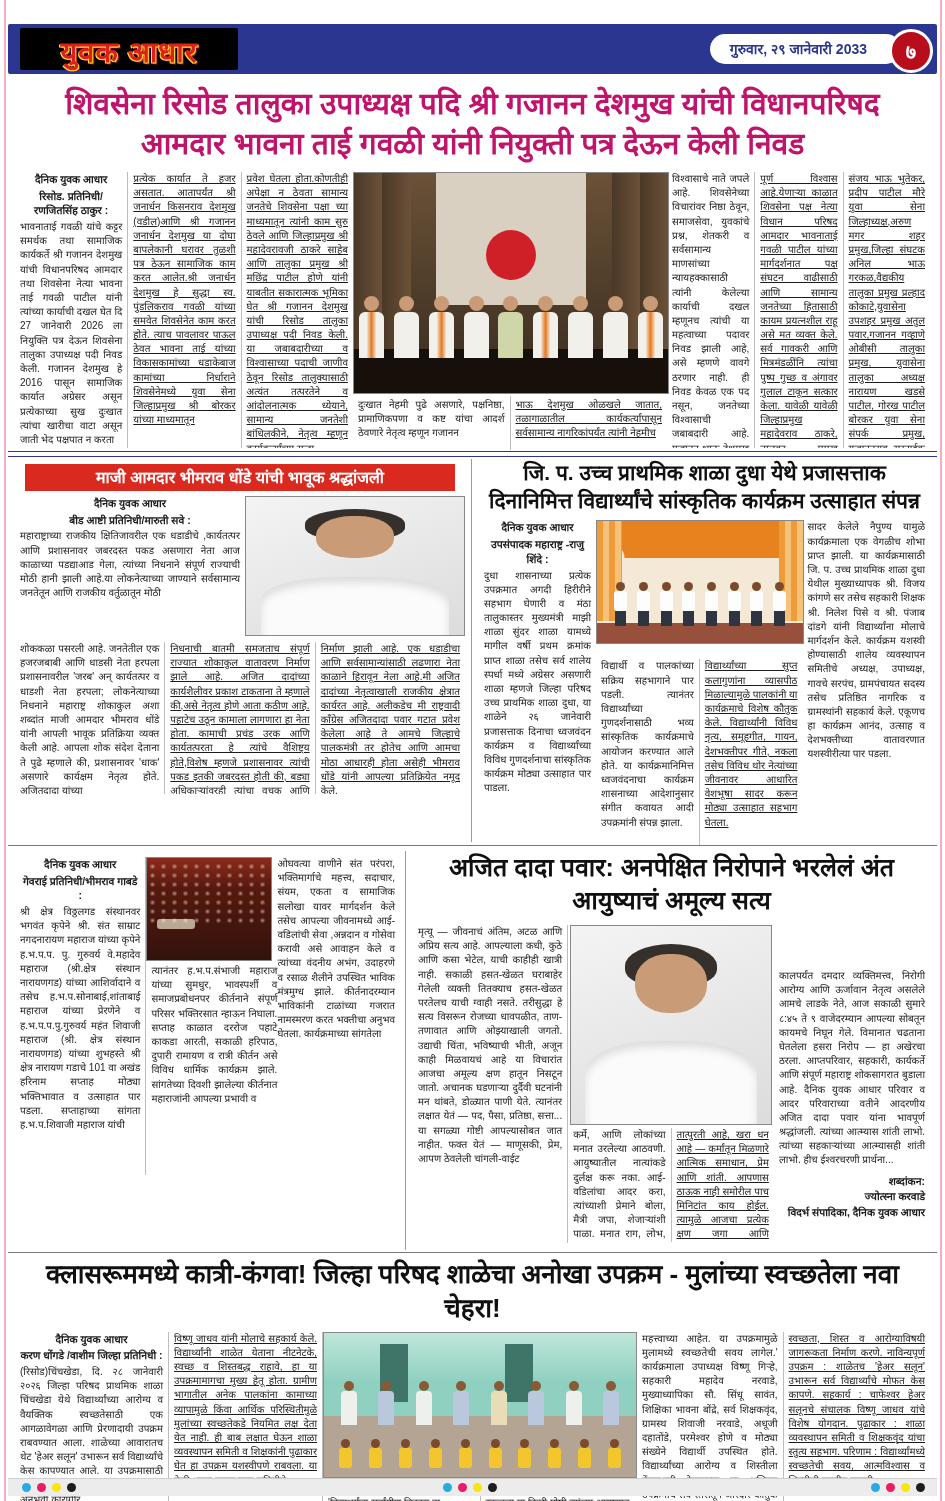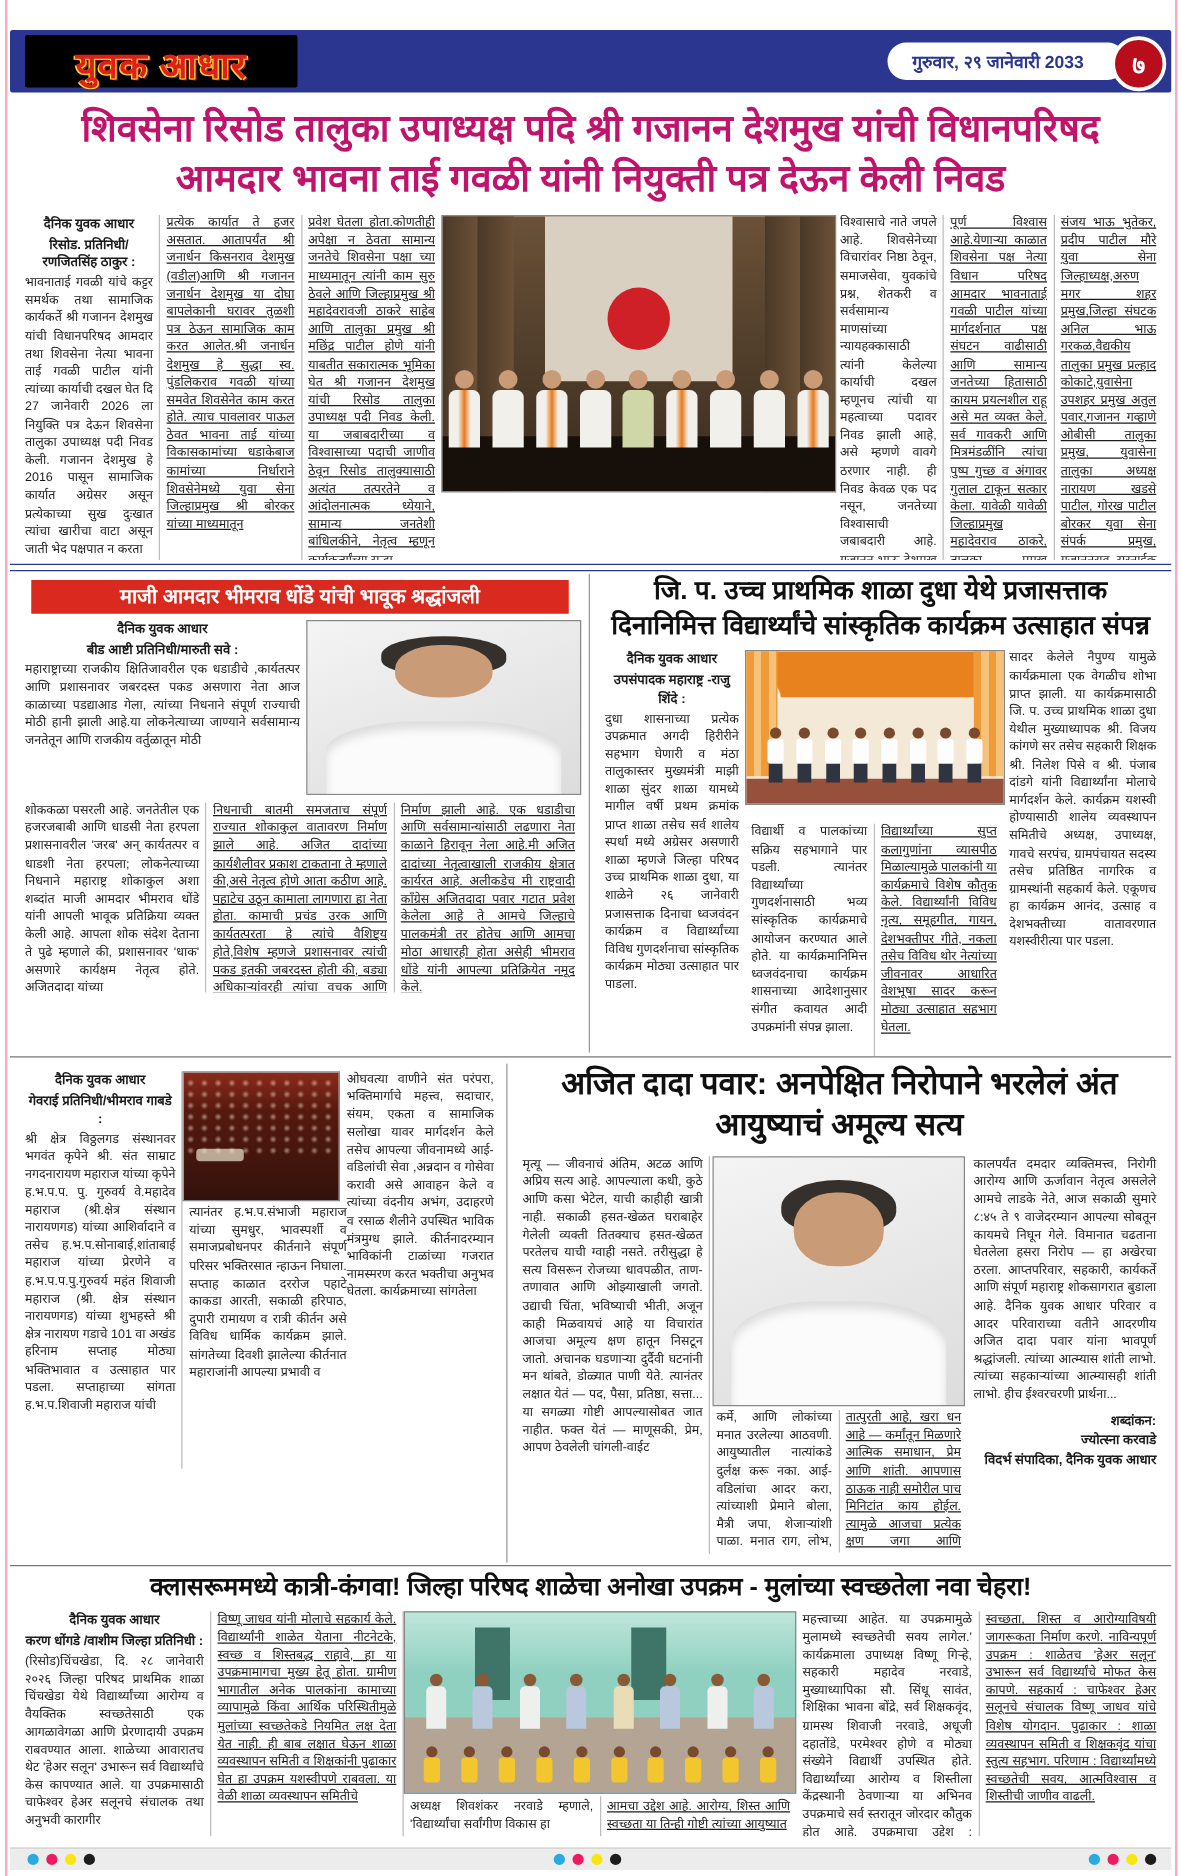--- a/index.html
+++ b/index.html
@@ -167,20 +167,24 @@
           <div class="fig">
               <div class="head"></div>
               <div class="body"></div>
             </div>
           <div class="fig saffron">
               <div class="head"></div>
               <div class="body"></div>
             </div>
         </div>
       </div>
+      <div class="cols" style="height:54px;margin-top:2px;">
+        <div class="caption col" style="width:50%;">दुःखात नेहमी पुढे असणारे, पक्षनिष्ठा, प्रामाणिकपणा व कष्ट यांचा आदर्श ठेवणारे नेतृत्व म्हणून गजानन</div>
+        <div class="caption col" style="width:50%;">भाऊ देशमुख ओळखले जातात, तळागाळातील कार्यकर्त्यांपासून सर्वसामान्य नागरिकांपर्यंत त्यांनी नेहमीच</div>
+      </div>
     </div>
     <div class="cols" style="width:263px;height:100%;">
       <div class="col" style="width:88px;">विश्वासाचे नाते जपले आहे. शिवसेनेच्या विचारांवर निष्ठा ठेवून, समाजसेवा, युवकांचे प्रश्न, शेतकरी व सर्वसामान्य माणसांच्या न्यायहक्कासाठी त्यांनी केलेल्या कार्याची दखल म्हणूनच त्यांची या महत्वाच्या पदावर निवड झाली आहे, असे म्हणणे वावगे ठरणार नाही. ही निवड केवळ एक पद नसून, जनतेच्या विश्वासाची जबाबदारी आहे. गजानन भाऊ देशमुख यांच्या मार्गदर्शनाखाली रिसोड तालुक्यात शिवसेना अधिक बळकट होईल आणि सर्वसामान्यांना न्याय मिळेल, असा आम्हाला</div>
       <div class="col" style="width:88px;">पूर्ण विश्वास आहे.येणाऱ्या काळात शिवसेना पक्ष नेत्या विधान परिषद आमदार भावनाताई गवळी पाटील यांच्या मार्गदर्शनात पक्ष संघटन वाढीसाठी आणि सामान्य जनतेच्या हितासाठी कायम प्रयत्नशील राहू असे मत व्यक्त केले. सर्व गावकरी आणि मित्रमंडळींनि त्यांचा पुष्प गुच्छ व अंगावर गुलाल टाकून सत्कार केला. यावेळी यावेळी जिल्हाप्रमुख महादेवराव ठाकरे, तालुका प्रमुख मच्छिन्द्र पाटील होणे, कपिल पाटीलकदम युवा सेना शहर प्रमुख,मा. सभापती विठ्ठल काका नरवाडे,उपजिल्हा प्रमुख नंदू भाऊ देशमुख,उपजिल्हा प्रमुख</div>
       <div class="col" style="width:87px;">संजय भाऊ भुतेकर, प्रदीप पाटील मौरे युवा सेना जिल्हाध्यक्ष,अरुण मगर शहर प्रमुख,जिल्हा संघटक अनिल भाऊ गरकळ,वैद्यकीय तालुका प्रमुख प्रल्हाद कोकाटे,युवासेना उपशहर प्रमुख अतुल पवार,गजानन गव्हाणे ओबीसी तालुका प्रमुख, युवासेना तालुका अध्यक्ष नारायण खडसे पाटील, गोरख पाटील बोरकर युवा सेना संपर्क प्रमुख, गजाननराव सरनाईक सर्कल प्रमुख, गणेश अंभोरे उपसर्कल प्रमुख, एकनाथ आढाव उपसर्कल प्रमुख, लक्ष्मण पवार, रतन बोरकर, भागवत जाधव, संदीप पवार व सर्व पदाधिकारी उपस्थितीत होते.</div>
     </div>
   </div>
 
   <div class="hrule" style="top:451px;"></div>
 
@@ -303,35 +307,35 @@
         <div class="photo portrait" style="width:200px;height:198px;margin:0 auto;">
           <div class="hair"></div>
           <div class="face"></div>
           <div class="shirt"></div>
         </div>
         <div class="cols" style="height:114px;margin-top:3px;">
           <div class="col" style="width:50%;">कर्मे, आणि लोकांच्या मनात उरलेल्या आठवणी. आयुष्यातील नात्यांकडे दुर्लक्ष करू नका. आई-वडिलांचा आदर करा, त्यांच्याशी प्रेमाने बोला, मैत्री जपा, शेजाऱ्यांशी पाळा. मनात राग, लोभ, मोह, मत्सर यांना जागा देऊ नका. सगळ्यांशी मनमोकळेपणाने बोला, माफ करायला शिका. शांत मन ही खरी संपत्ती आहे. श्रीमंती सुख, भौतिक मोहमाया ही</div>
           <div class="col" style="width:50%;">तात्पुरती आहे, खरा धन आहे — कर्मांतून मिळणारे आत्मिक समाधान, प्रेम आणि शांती. आपणास ठाऊक नाही समोरील पाच मिनिटांत काय होईल. त्यामुळे आजचा प्रत्येक क्षण जगा आणि आजूबाजूच्या लोकांना आनंद मिळावा. हीच शिकवण आपल्याला मिळाली आदरणीय अजित दादा पवार यांच्या आकस्मिक निरोपातून.</div>
         </div>
       </div>
-      <div class="col" style="width:152px;">
+      <div class="col" style="width:152px;margin-top:44px;">
         <span>कालपर्यंत दमदार व्यक्तिमत्त्व, निरोगी आरोग्य आणि ऊर्जावान नेतृत्व असलेले आमचे लाडके नेते, आज सकाळी सुमारे ८:४५ ते ९ वाजेदरम्यान आपल्या सोबतून कायमचे निघून गेले. विमानात चढताना घेतलेला हसरा निरोप — हा अखेरचा ठरला. आप्तपरिवार, सहकारी, कार्यकर्ते आणि संपूर्ण महाराष्ट्र शोकसागरात बुडाला आहे. दैनिक युवक आधार परिवार व आदर परिवाराच्या वतीने आदरणीय अजित दादा पवार यांना भावपूर्ण श्रद्धांजली. त्यांच्या आत्म्यास शांती लाभो. त्यांच्या सहकाऱ्यांच्या आत्म्यासही शांती लाभो. हीच ईश्वरचरणी प्रार्थना...</span>
         <div class="sig">
           <div>शब्दांकन:</div>
           <div>ज्योत्स्ना करवाडे</div>
           <div>विदर्भ संपादिका, दैनिक युवक आधार</div>
         </div>
       </div>
     </div>
   </div>
 
   <div class="hrule gray" style="top:1252px;"></div>
 
   <div style="position:absolute;left:15px;right:15px;top:1257px;height:216px;">
-    <div class="h2" style="font-size:20px;">क्लासरूममध्ये कात्री-कंगवा! जिल्हा परिषद शाळेचा अनोखा उपक्रम - मुलांच्या स्वच्छतेला नवा चेहरा!</div>
+    <div class="h2" style="font-size:26px;">क्लासरूममध्ये कात्री-कंगवा! जिल्हा परिषद शाळेचा अनोखा उपक्रम - मुलांच्या स्वच्छतेला नवा चेहरा!</div>
     <div style="display:flex;margin-top:6px;height:180px;">
       <div class="col" style="width:152px;border:none;">
         <div class="byline">दैनिक युवक आधार</div>
         <div class="byline">करण धोंगडे /वाशीम जिल्हा प्रतिनिधी :</div>
         <span>(रिसोड)चिंचखेडा, दि. २८ जानेवारी २०२६ जिल्हा परिषद प्राथमिक शाळा चिंचखेडा येथे विद्यार्थ्यांच्या आरोग्य व वैयक्तिक स्वच्छतेसाठी एक आगळावेगळा आणि प्रेरणादायी उपक्रम राबवण्यात आला. शाळेच्या आवारातच थेट 'हेअर सलून' उभारून सर्व विद्यार्थ्यांचे केस कापण्यात आले. या उपक्रमासाठी चाफेश्वर हेअर सलूनचे संचालक तथा अनुभवी कारागीर</span>
       </div>
       <div class="col" style="width:152px;">विष्णू जाधव यांनी मोलाचे सहकार्य केले. विद्यार्थ्यांनी शाळेत येताना नीटनेटके, स्वच्छ व शिस्तबद्ध राहावे, हा या उपक्रमामागचा मुख्य हेतू होता. ग्रामीण भागातील अनेक पालकांना कामाच्या व्यापामुळे किंवा आर्थिक परिस्थितीमुळे मुलांच्या स्वच्छतेकडे नियमित लक्ष देता येत नाही. ही बाब लक्षात घेऊन शाळा व्यवस्थापन समिती व शिक्षकांनी पुढाकार घेत हा उपक्रम यशस्वीपणे राबवला. या वेळी शाळा व्यवस्थापन समितीचे</div>
       <div style="width:322px;border-left:1px solid #bdbdbd;">
         <div class="photo p6" style="width:312px;height:144px;margin:0 auto;">
           <div class="wallshade"></div>

